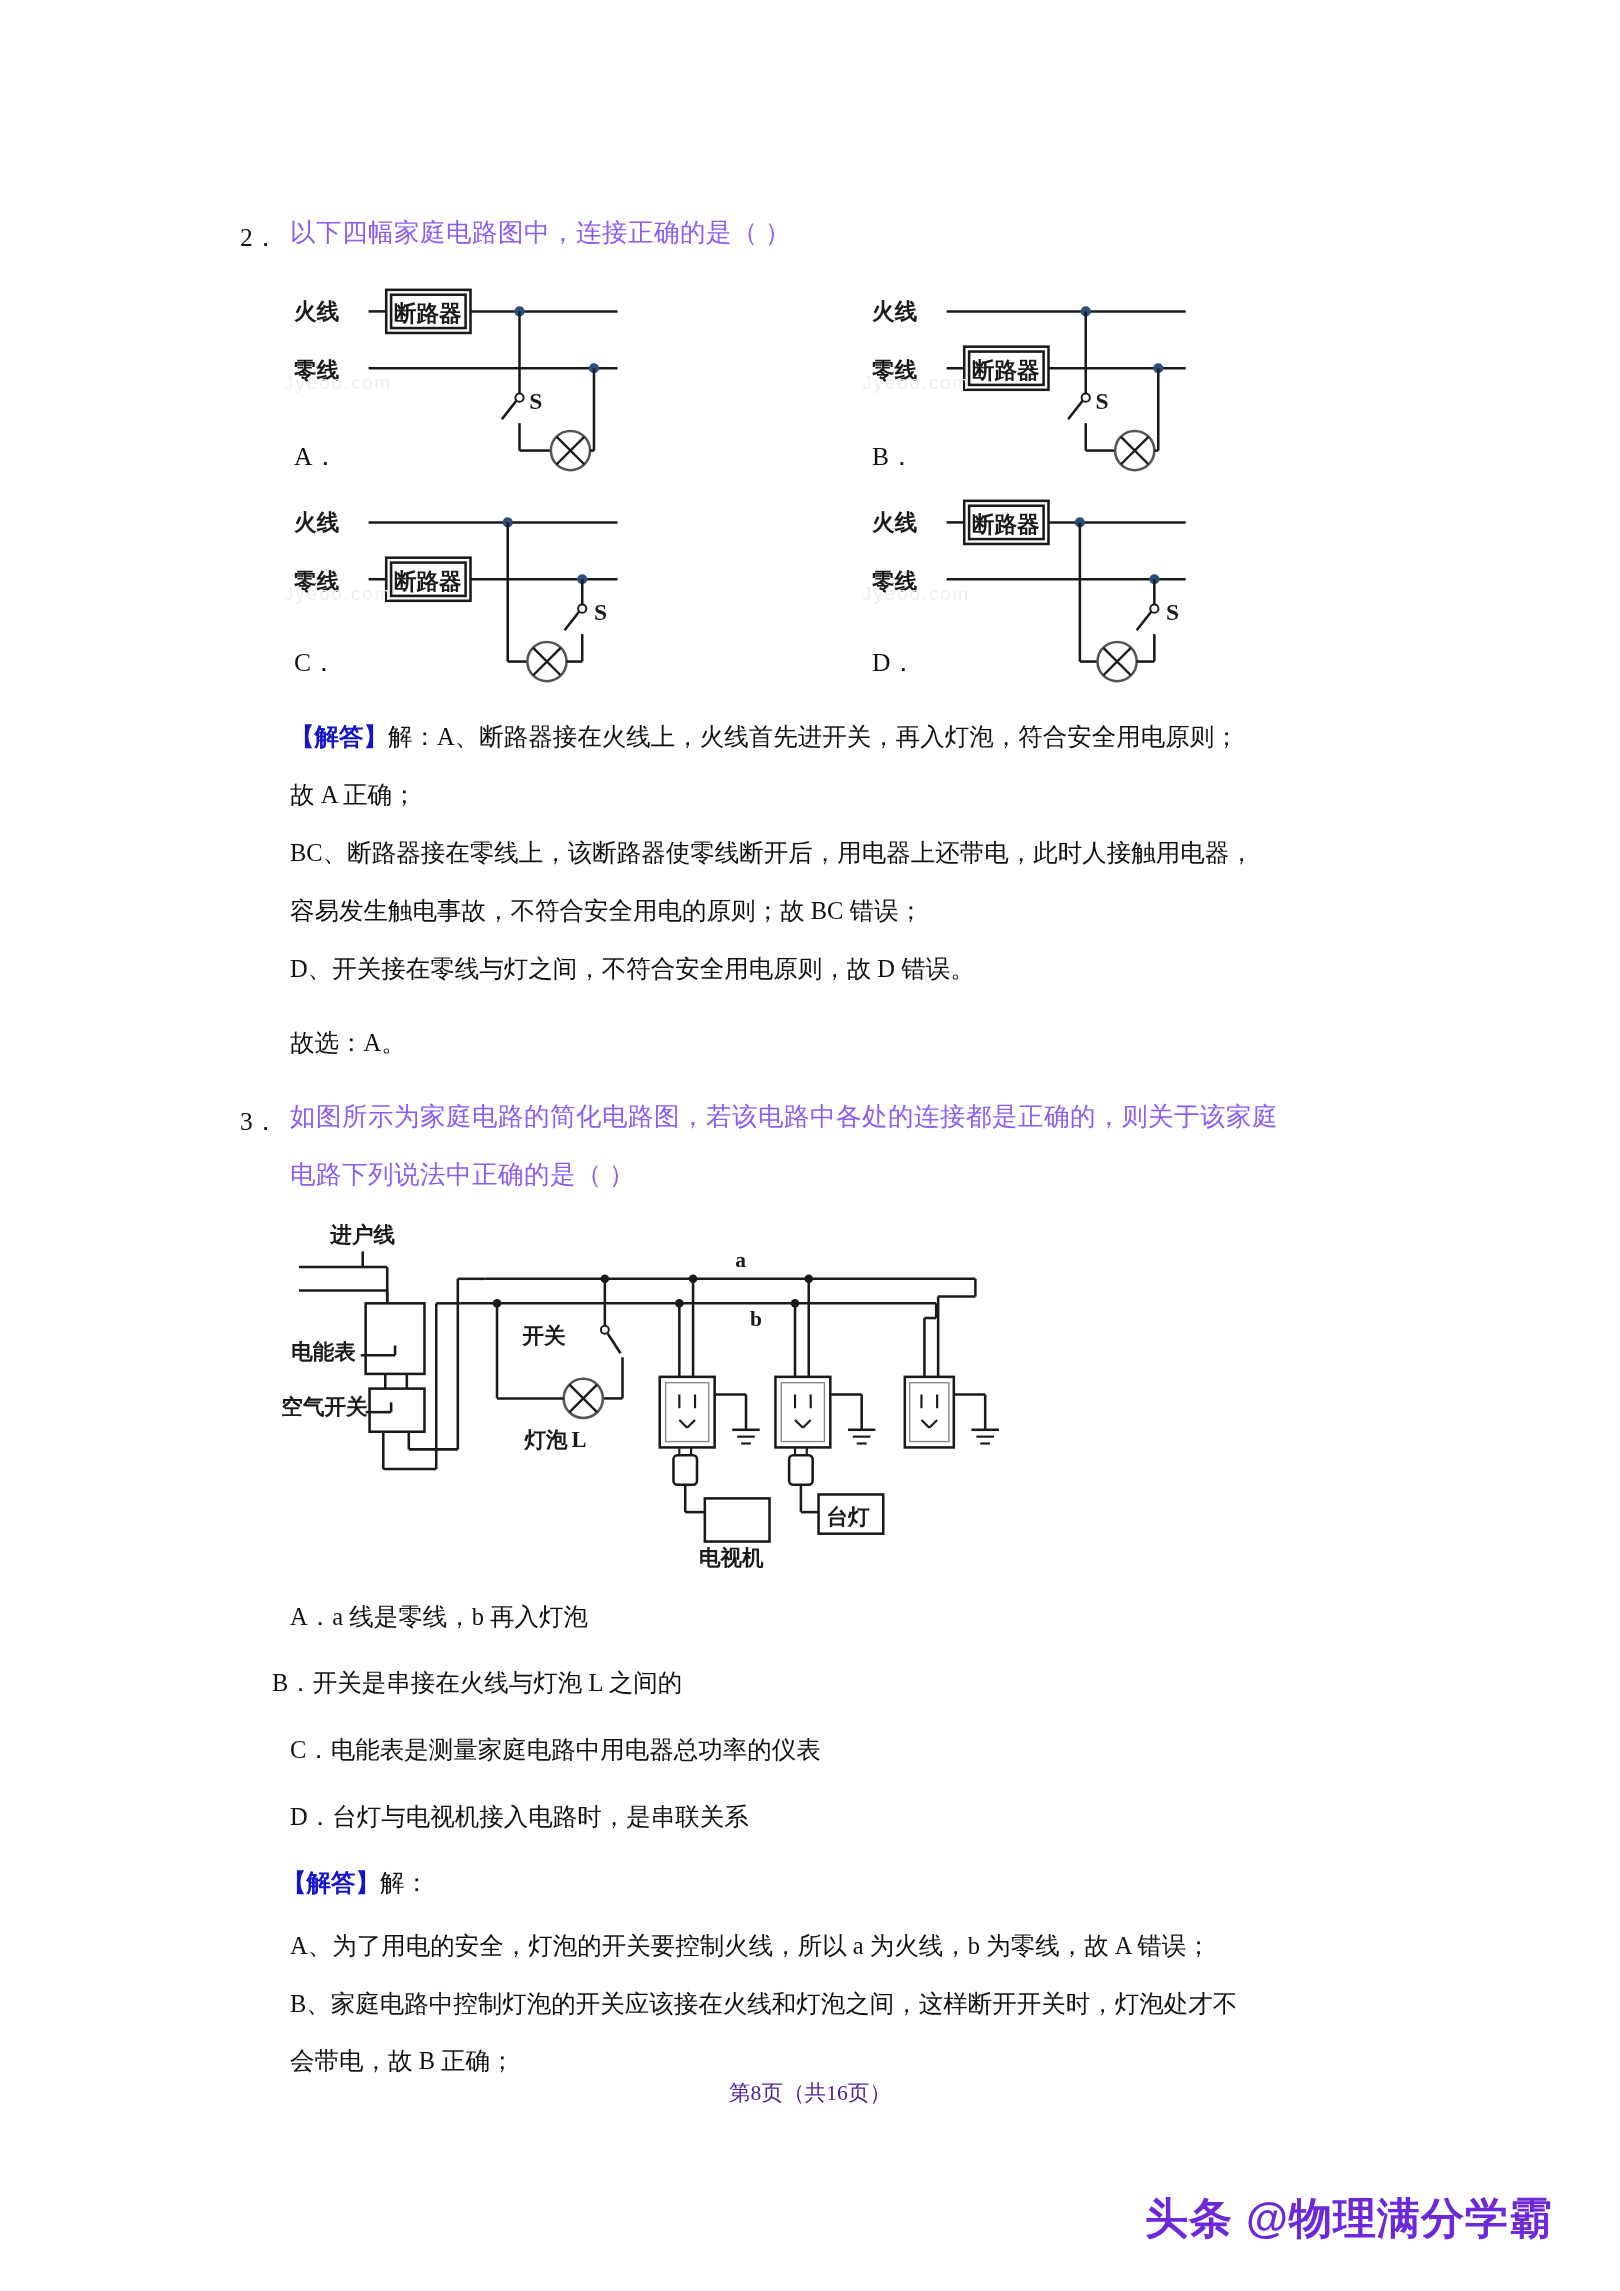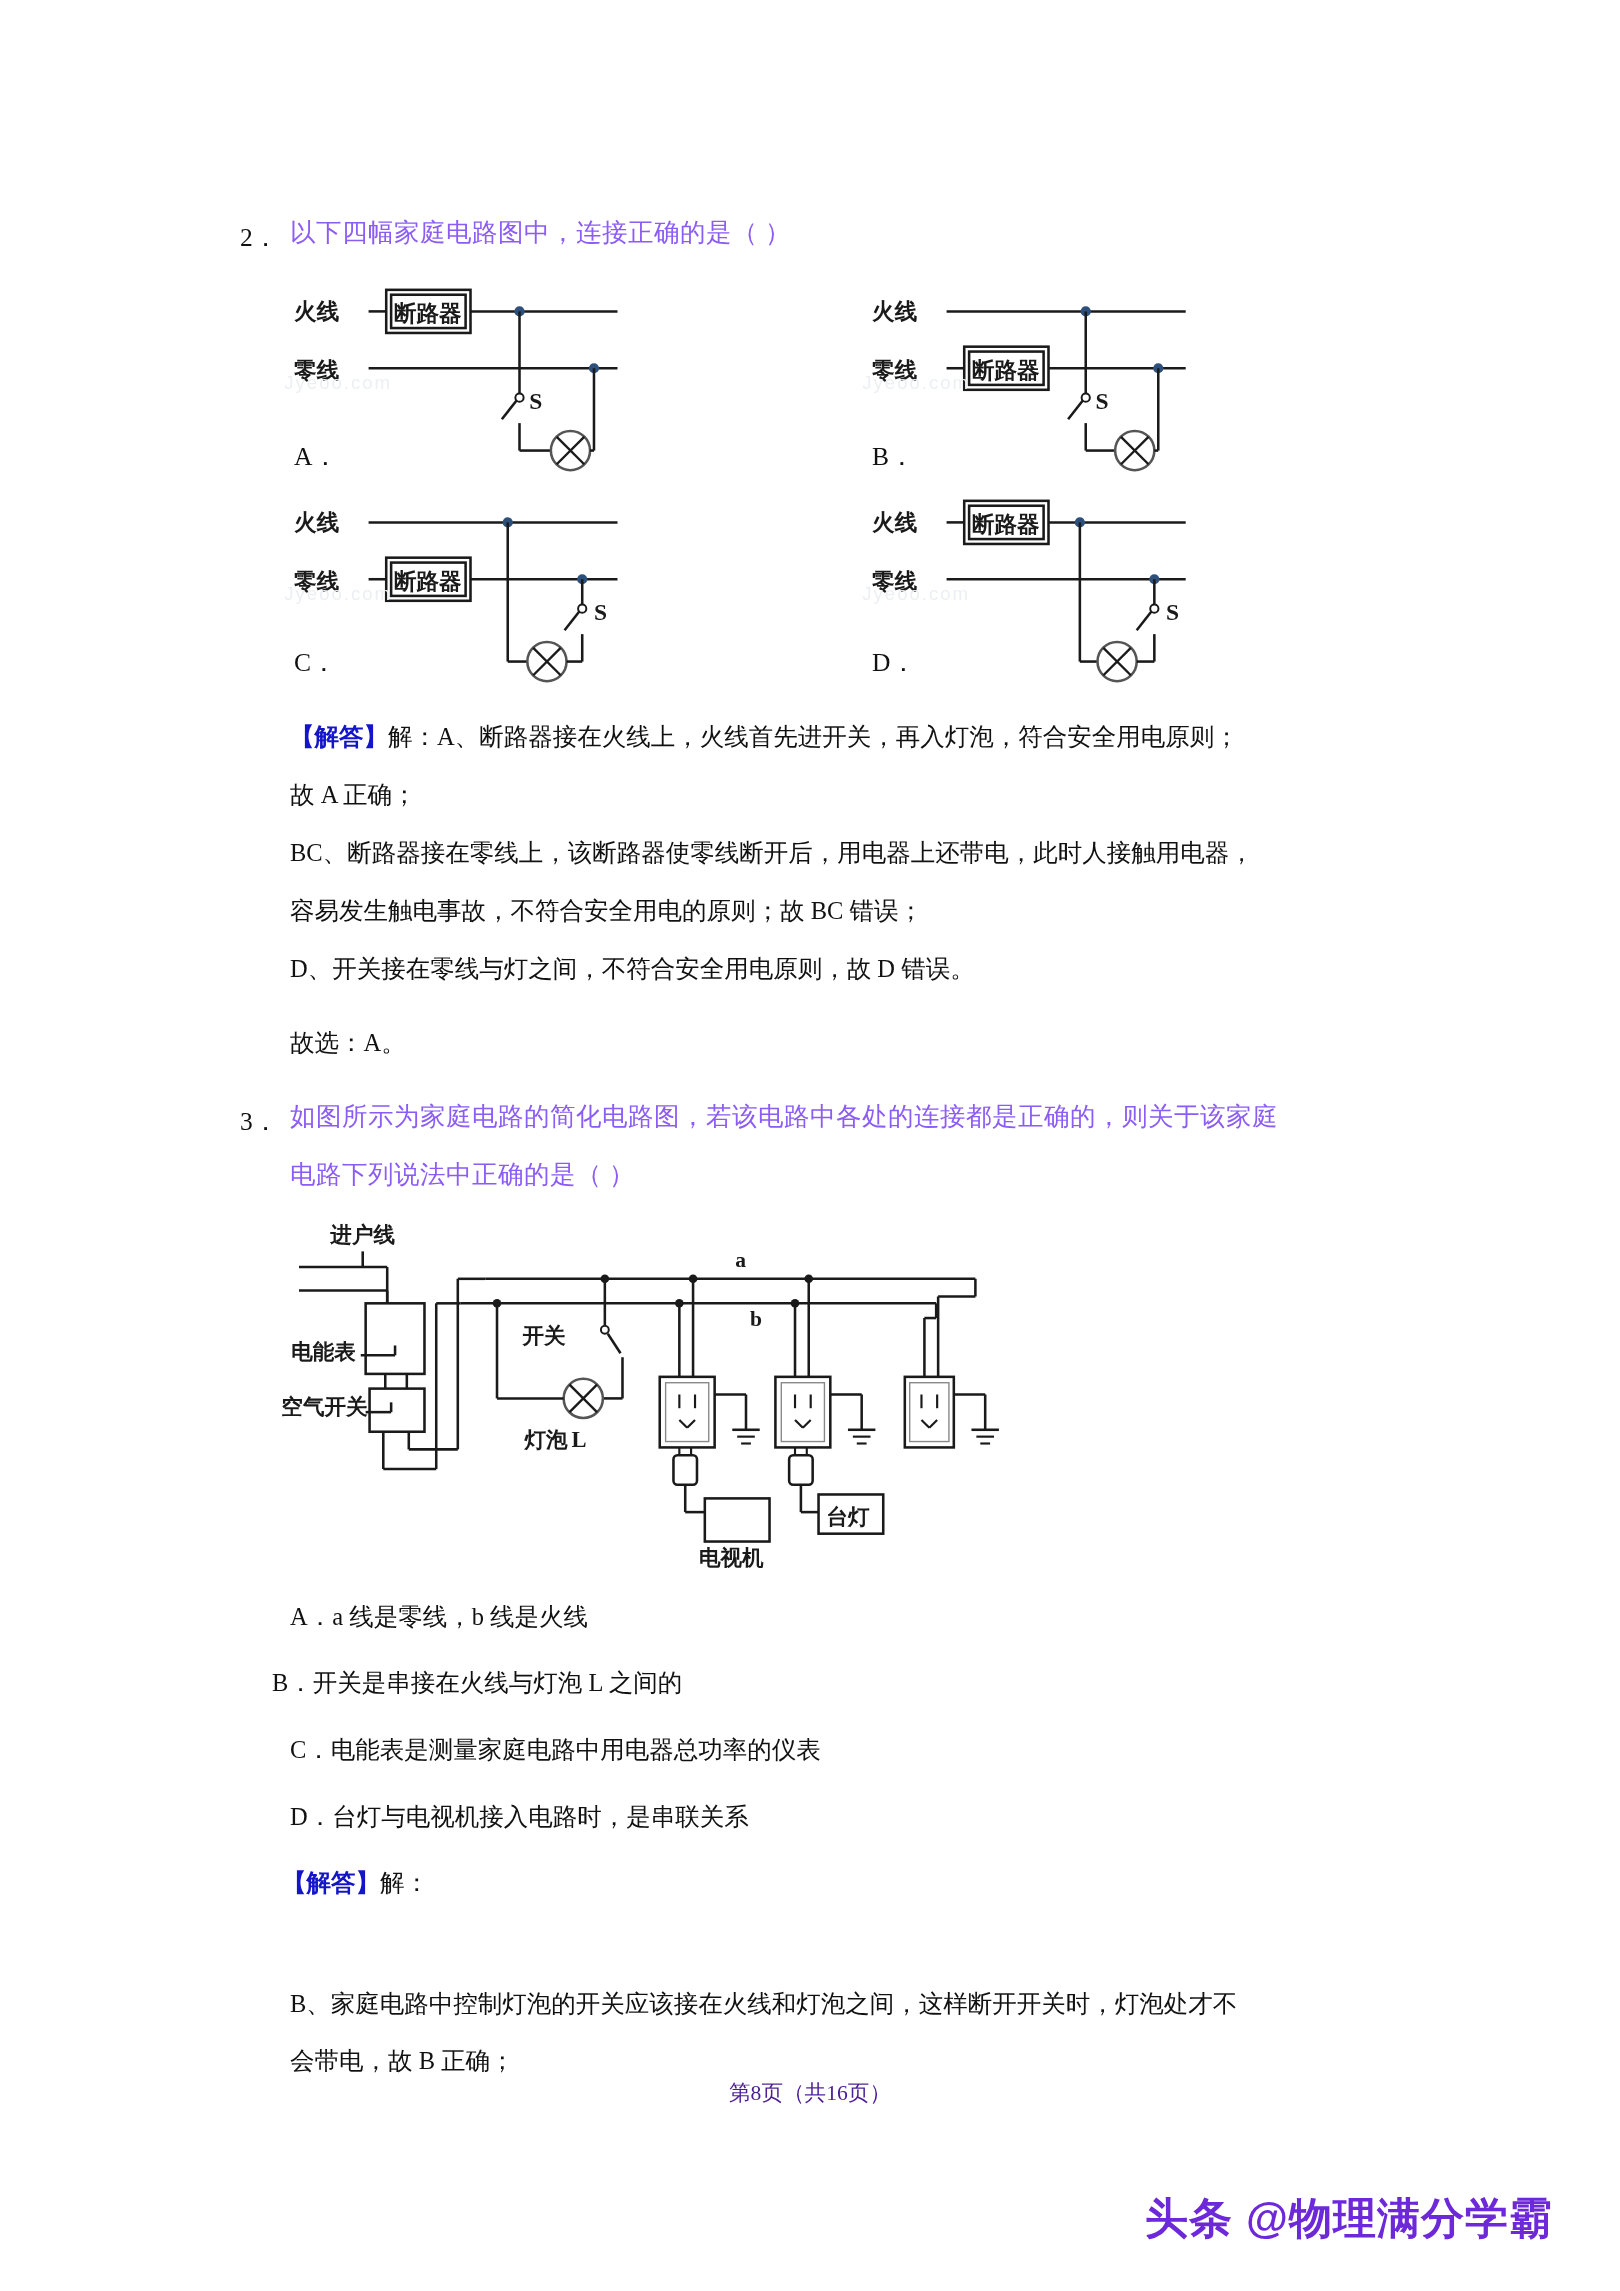--- a/index.html
+++ b/index.html
@@ -353,28 +353,29 @@
       <line class="wt" x1="645" y1="204" x2="653" y2="212"></line>
       <line class="wt" x1="661" y1="204" x2="653" y2="212"></line>
       <line class="w" x1="678" y1="178" x2="710" y2="178"></line>
       <line class="w" x1="710" y1="178" x2="710" y2="214"></line>
       <line class="w" x1="696" y1="214" x2="724" y2="214"></line>
       <line class="wt" x1="701" y1="221" x2="719" y2="221"></line>
       <line class="wt" x1="705" y1="228" x2="715" y2="228"></line>
     </svg>
   </div>
 
-  <div class="opt" style="left:290px; top:1600px;">A．a 线是零线，b 线是火线</div>
+  <div class="opt" style="left:290px; top:1600px;">A．a 线是零线，b 再入灯泡</div>
   <div class="opt" style="left:272px; top:1666px;">B．开关是串接在火线与灯泡 L 之间的</div>
   <div class="opt" style="left:290px; top:1733px;">C．电能表是测量家庭电路中用电器总功率的仪表</div>
   <div class="opt" style="left:290px; top:1800px;">D．台灯与电视机接入电路时，是串联关系</div>
 
   <div class="body-txt" style="left:282px; top:1871px;">
     <span class="blue-tag">【解答】</span><span>解：</span>
   </div>
+  <div class="body-txt" style="left:290px; top:1934px;">A、为了用电的安全，灯泡的开关要控制火线，所以 a 为火线，b 为零线，故 A 错误；</div>
   <div class="body-txt" style="left:290px; top:1992px;">B、家庭电路中控制灯泡的开关应该接在火线和灯泡之间，这样断开开关时，灯泡处才不</div>
   <div class="body-txt" style="left:290px; top:2049px;">会带电，故 B 正确；</div>
 
   <div class="footer" style="top:2078px;">
     <span>第8页（共16页）</span>
   </div>
 
   <div class="watermark-brand" style="left:1145px; top:2190px;">头条 @物理满分学霸</div>
 
 </div>

